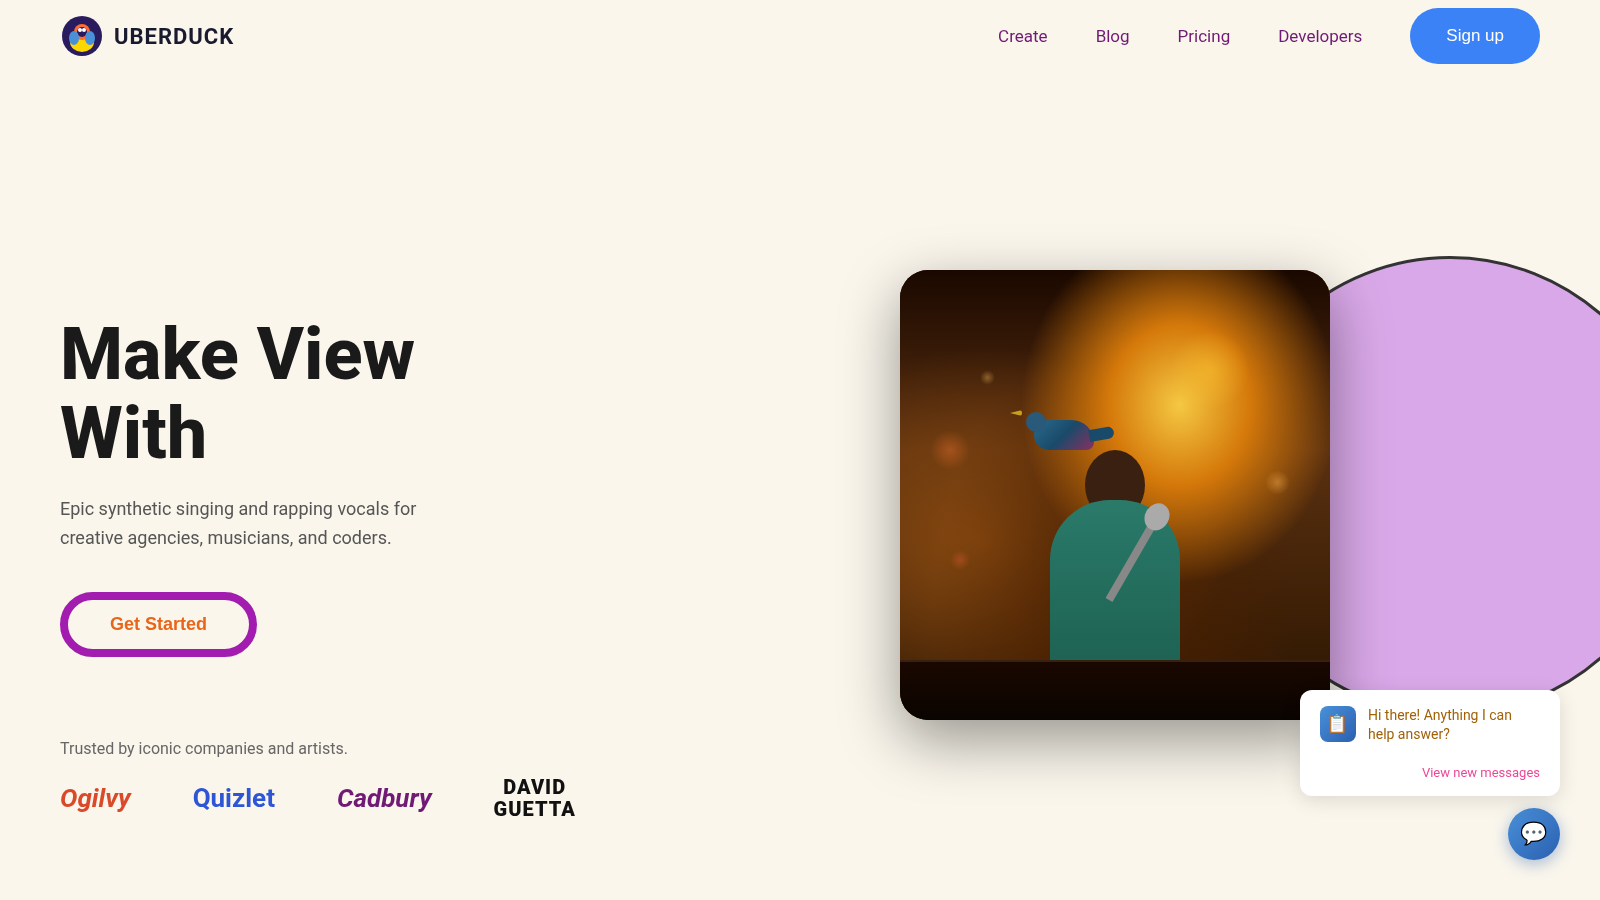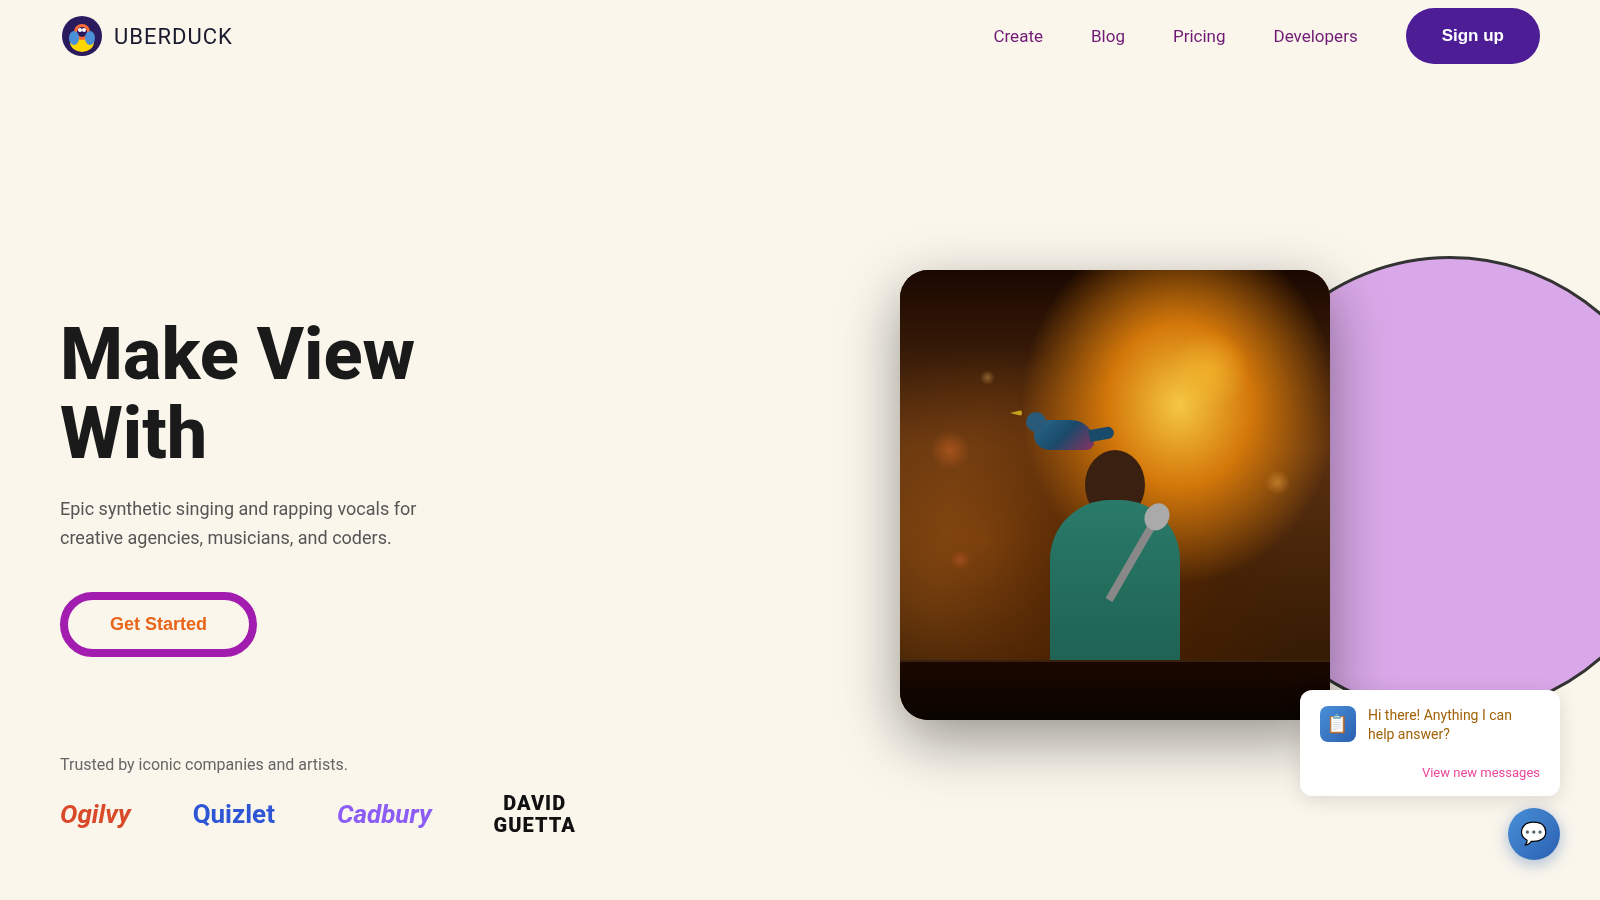--- a/index.html
+++ b/index.html
@@ -27,43 +27,43 @@
       align-items: center;
       gap: 10px;
       cursor: pointer;
     }
     .logo-icon {
       width: 44px;
       height: 44px;
     }
     .logo-text {
       font-size: 22px;
-      font-weight: 400;
+      font-weight: 700;
       color: #1a1a2e;
       letter-spacing: 1px;
     }
     .nav-links {
       display: flex;
       align-items: center;
       gap: 48px;
     }
     .nav-link {
       font-size: 17px;
       color: #701a75;
       text-decoration: none;
       cursor: pointer;
     }
     .signup-btn {
-      background: #4c1d95;
+      background: #3b82f6;
       color: #fff;
       border: none;
       border-radius: 50px;
       padding: 18px 36px;
       font-size: 17px;
-      font-weight: 700;
+      font-weight: 400;
       cursor: pointer;
     }
 
     
     .hero {
       display: flex;
       align-items: center;
       padding: 0 60px;
       height: calc(900px - 72px);
       position: relative;
@@ -108,21 +108,21 @@
       border-radius: 50px;
       padding: 14px 42px;
       font-size: 18px;
       font-weight: 600;
       cursor: pointer;
     }
 
     
     .trusted-section {
       position: absolute;
-      bottom: 64px;
+      bottom: 80px;
       left: 60px;
     }
     .trusted-label {
       font-size: 16px;
       color: #666;
       margin-bottom: 18px;
     }
     .brand-logos {
       display: flex;
       align-items: center;
@@ -135,21 +135,21 @@
       font-style: italic;
     }
     .brand-quizlet {
       font-size: 26px;
       font-weight: 700;
       color: #2d55d4;
     }
     .brand-cadbury {
       font-size: 26px;
       font-weight: 700;
-      color: #8b5cf6;
+      color: #701a75;
       font-style: italic;
     }
     .brand-davidguetta {
       font-size: 20px;
       font-weight: 900;
       color: #111;
       text-transform: uppercase;
       letter-spacing: 1px;
       line-height: 1.1;
       text-align: center;

